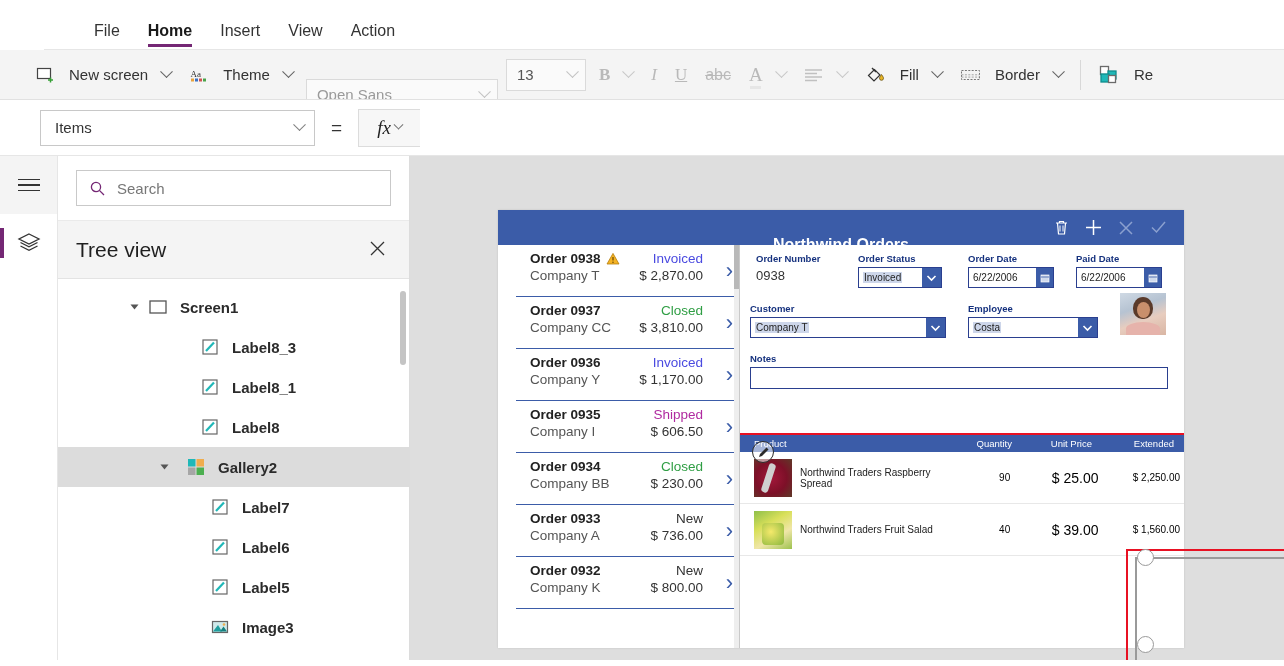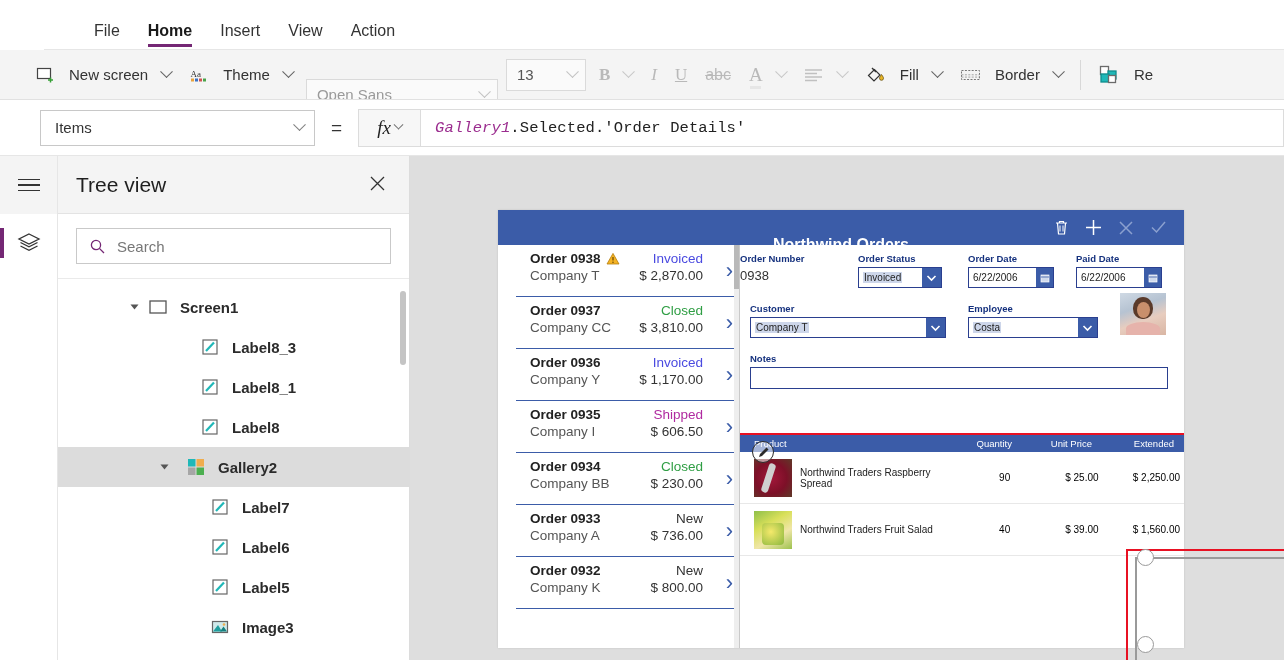--- a/index.html
+++ b/index.html
@@ -255,21 +255,21 @@
     position: absolute; left: 0; right: 0; top: 188px; bottom: 0;
     background: #fff; border-top: 2px solid #e81123;
   }
   #sg-head {
     height: 17px; background: #3b5ca8; color: #fff;
     font-size: 9.5px; display: flex; align-items: center;
   }
   .sg-row { height: 52px; display: flex; align-items: center; border-bottom: 1px solid #e8e8e8; }
   .sg-c-prod { width: 200px; display: flex; align-items: center; gap: 8px; padding-left: 14px; }
   .sg-c-qty { width: 72px; text-align: right; font-size: 10px; }
-  .sg-c-price { width: 89px; text-align: right; font-size: 10px; }
+  .sg-c-price { width: 89px; text-align: right; font-size: 14px; }
   .sg-c-ext { width: 86px; text-align: right; font-size: 10px; padding-right: 4px; }
   .sg-name { font-size: 10px; color: #222; }
   .thumb { width: 38px; height: 38px; flex: none; overflow: hidden; position: relative; }
   .thumb.rasp { background: radial-gradient(circle at 45% 50%, #a3173a 0%, #7d1028 55%, #5e3a28 100%); }
   .thumb.rasp::after {
     content:""; position:absolute; left:11px; top:4px; width:7px; height:30px;
     background:#cfcfcf; transform: rotate(18deg); border-radius: 3px;
   }
   .thumb.salad { background: linear-gradient(150deg,#8fbf4a 0%,#d9e05a 35%,#f0e6a8 65%,#9dc24f 100%); }
   .thumb.salad::after {
@@ -416,24 +416,20 @@
 
 <div id="formulabar">
   <div id="prop-select">
     <span class="cname">Items</span>
     <span class="chev"></span>
   </div>
   <div id="eq">=</div>
   <div id="fx-box">
     <span class="fxg">fx</span>
     <span class="chev"></span>
-  </div>
-  <div id="fx-input">
-    <span class="tok-obj">Gallery1</span>
-      <span>.Selected.'Order Details'</span>
   </div>
 </div>
 
 <div id="below">
 
   <div id="rail">
     <div id="hamburger-cell">
       <div id="hamburger">
           <i></i>
           <i></i>
@@ -445,37 +441,37 @@
         <svg width="26" height="26" viewBox="0 0 26 26">
           <path d="M13 4 L23 9 L13 14 L3 9 Z" fill="#fff" stroke="#333" stroke-width="1.3"></path>
           <path d="M4.5 12.5 L13 16.8 L21.5 12.5" fill="none" stroke="#333" stroke-width="1.3"></path>
           <path d="M4.5 16 L13 20.3 L21.5 16" fill="none" stroke="#333" stroke-width="1.3"></path>
         </svg>
       </span>
     </div>
   </div>
 
   <div id="tree">
-    <div id="tree-head">
-      <div id="tree-title">Tree view</div>
-      <div id="tree-close">
-        <svg width="19" height="19" viewBox="0 0 19 19">
-            <path d="M3 3 L16 16 M16 3 L3 16" stroke="#333" stroke-width="1.3" fill="none"></path>
-          </svg>
-      </div>
-    </div>
     <div id="search-wrap">
       <div id="search-box">
         <span class="ico">
           <svg width="17" height="17" viewBox="0 0 17 17">
             <circle cx="7" cy="7" r="4.6" fill="none" stroke="#742774" stroke-width="1.3"></circle>
             <path d="M10.4 10.4 L15 15" stroke="#742774" stroke-width="1.3"></path>
           </svg>
         </span>
         <input type="text" id="search-input" placeholder="Search" style="">
+      </div>
+    </div>
+    <div id="tree-head">
+      <div id="tree-title">Tree view</div>
+      <div id="tree-close">
+        <svg width="19" height="19" viewBox="0 0 19 19">
+            <path d="M3 3 L16 16 M16 3 L3 16" stroke="#333" stroke-width="1.3" fill="none"></path>
+          </svg>
       </div>
     </div>
     <div id="tree-list">
 
       <div class="tnode" style="padding-left:66px">
         <div class="tw" style="position:absolute;left:68px">
             <span class="tri"></span>
           </div>
         <span class="ticon" style="margin-left:22px">
           <svg width="20" height="20" viewBox="0 0 20 20">
@@ -702,21 +698,21 @@
             <span class="o-chev">›</span>
           </div>
 
           <div id="gal-scroll">
             <div id="gal-thumb"></div>
           </div>
         </div>
 
         <div id="detail">
 
-          <div style="position:absolute;left:0;top:8px;width:78px">
+          <div style="position:absolute;left:16px;top:8px;width:78px">
             <div class="fld-label">Order Number</div>
             <div style="font-size:13px;color:#333;margin-top:4px">0938</div>
           </div>
 
           <div style="position:absolute;left:118px;top:8px;width:84px">
             <div class="fld-label">Order Status</div>
             <div class="fld-box" style="margin-top:3px">
               <span class="hl">Invoiced</span>
               <span class="fld-drop">
                 <svg width="11" height="8" viewBox="0 0 11 8">

